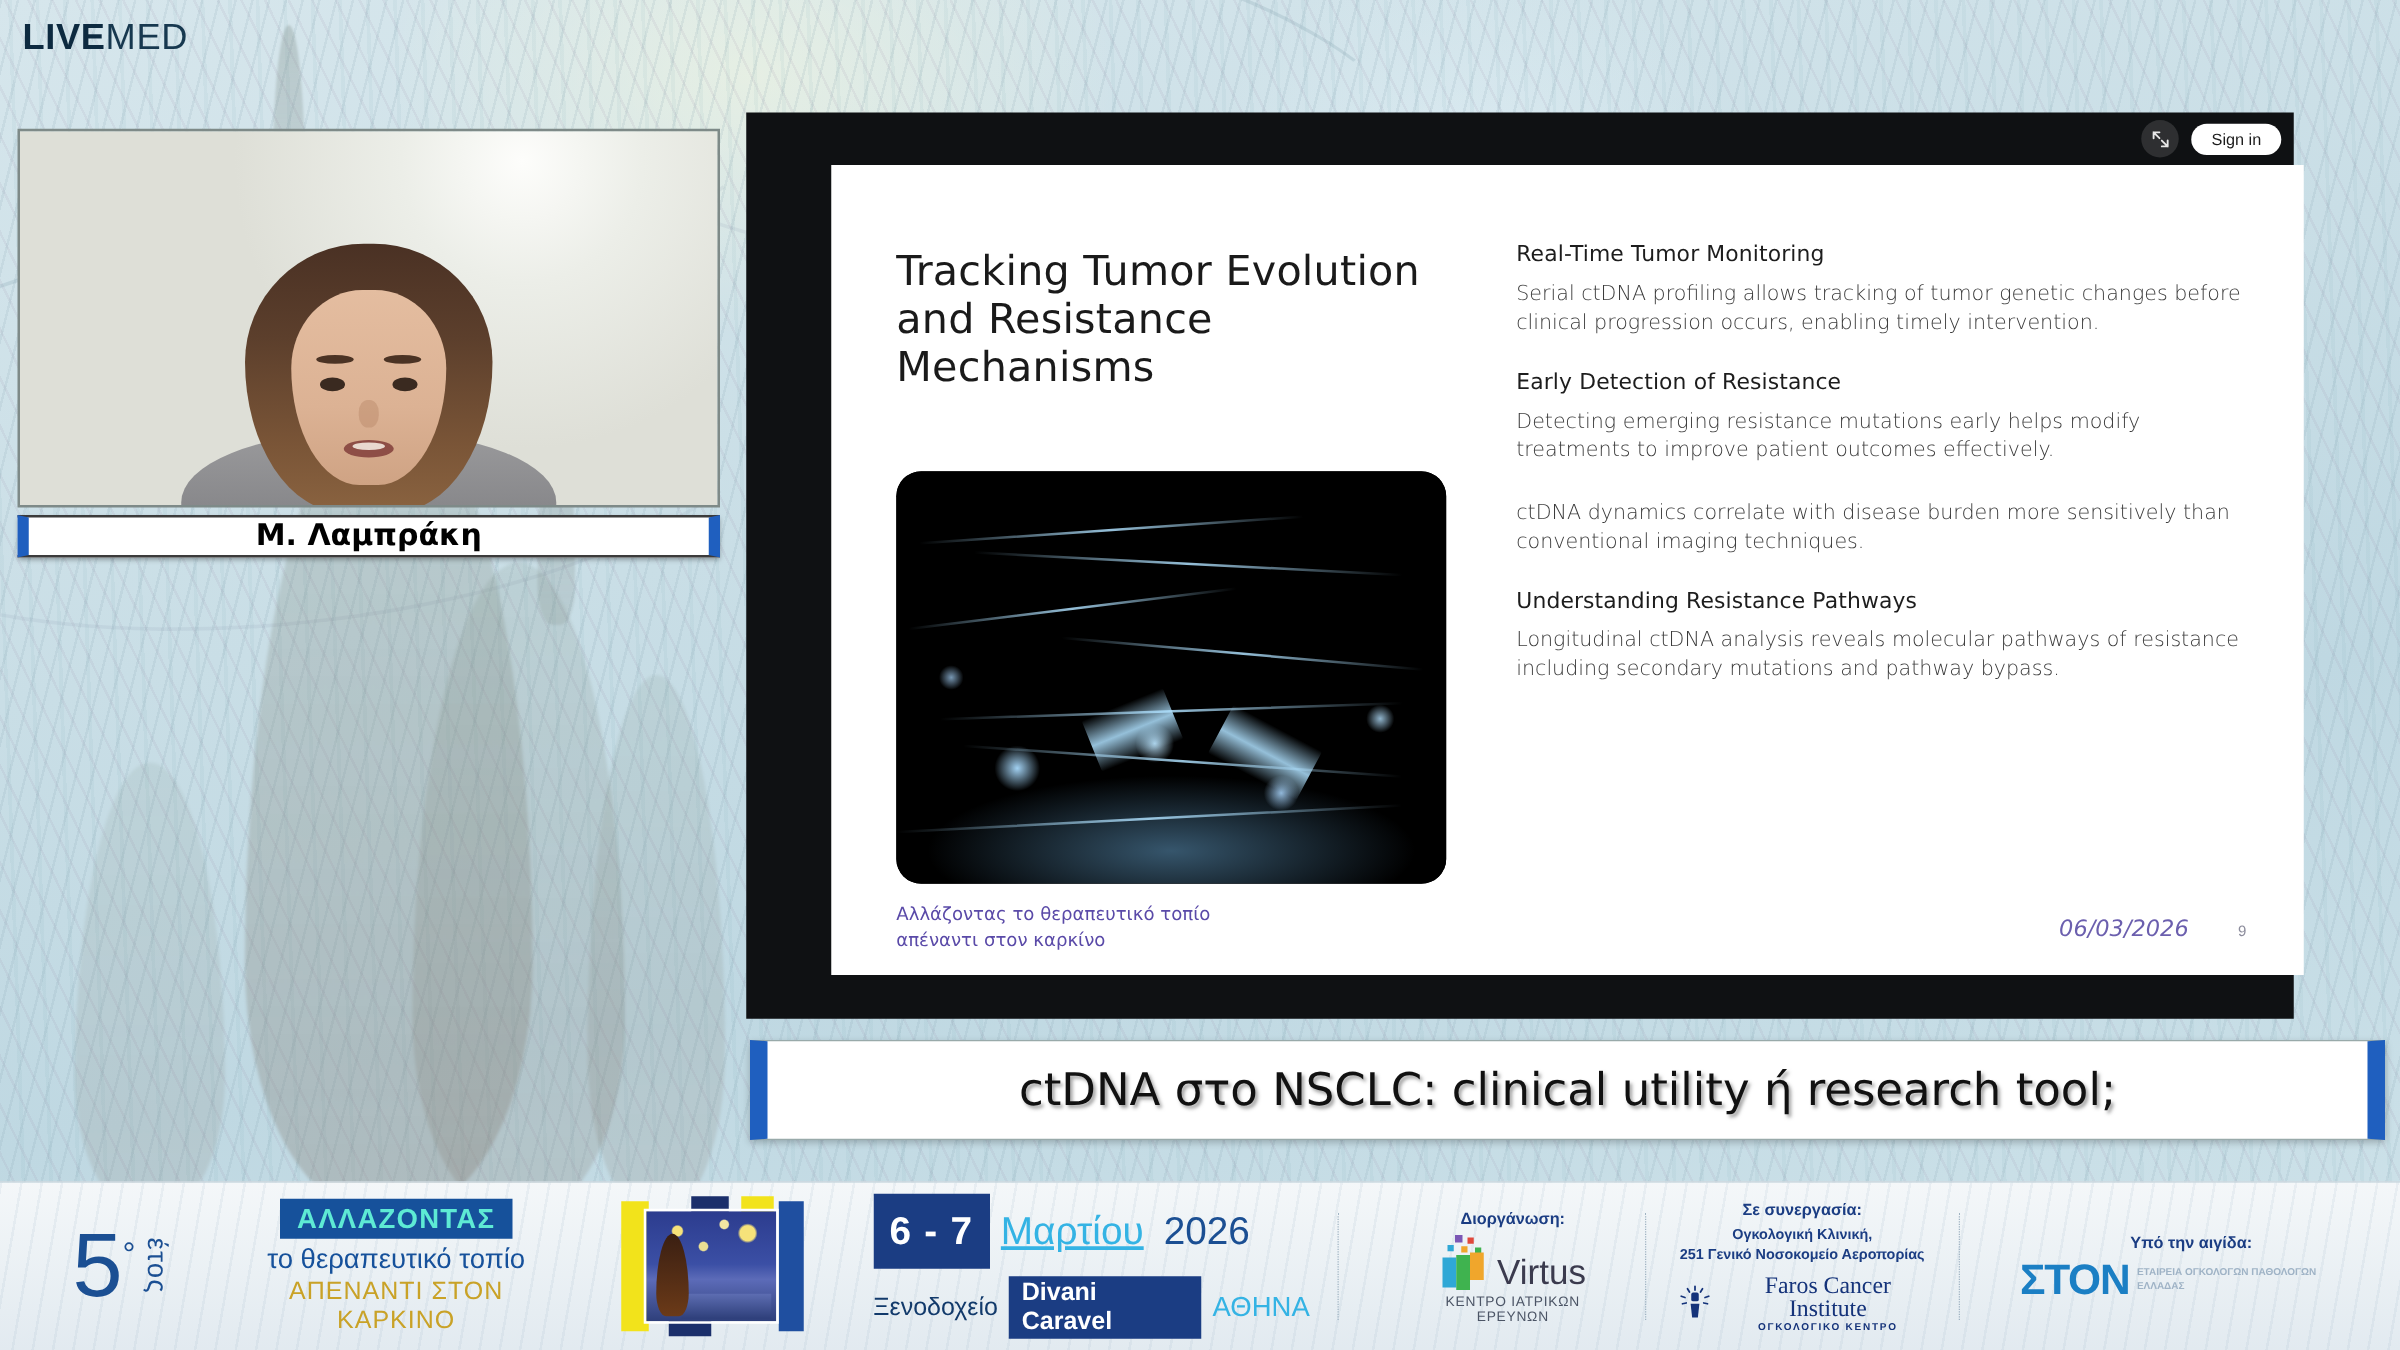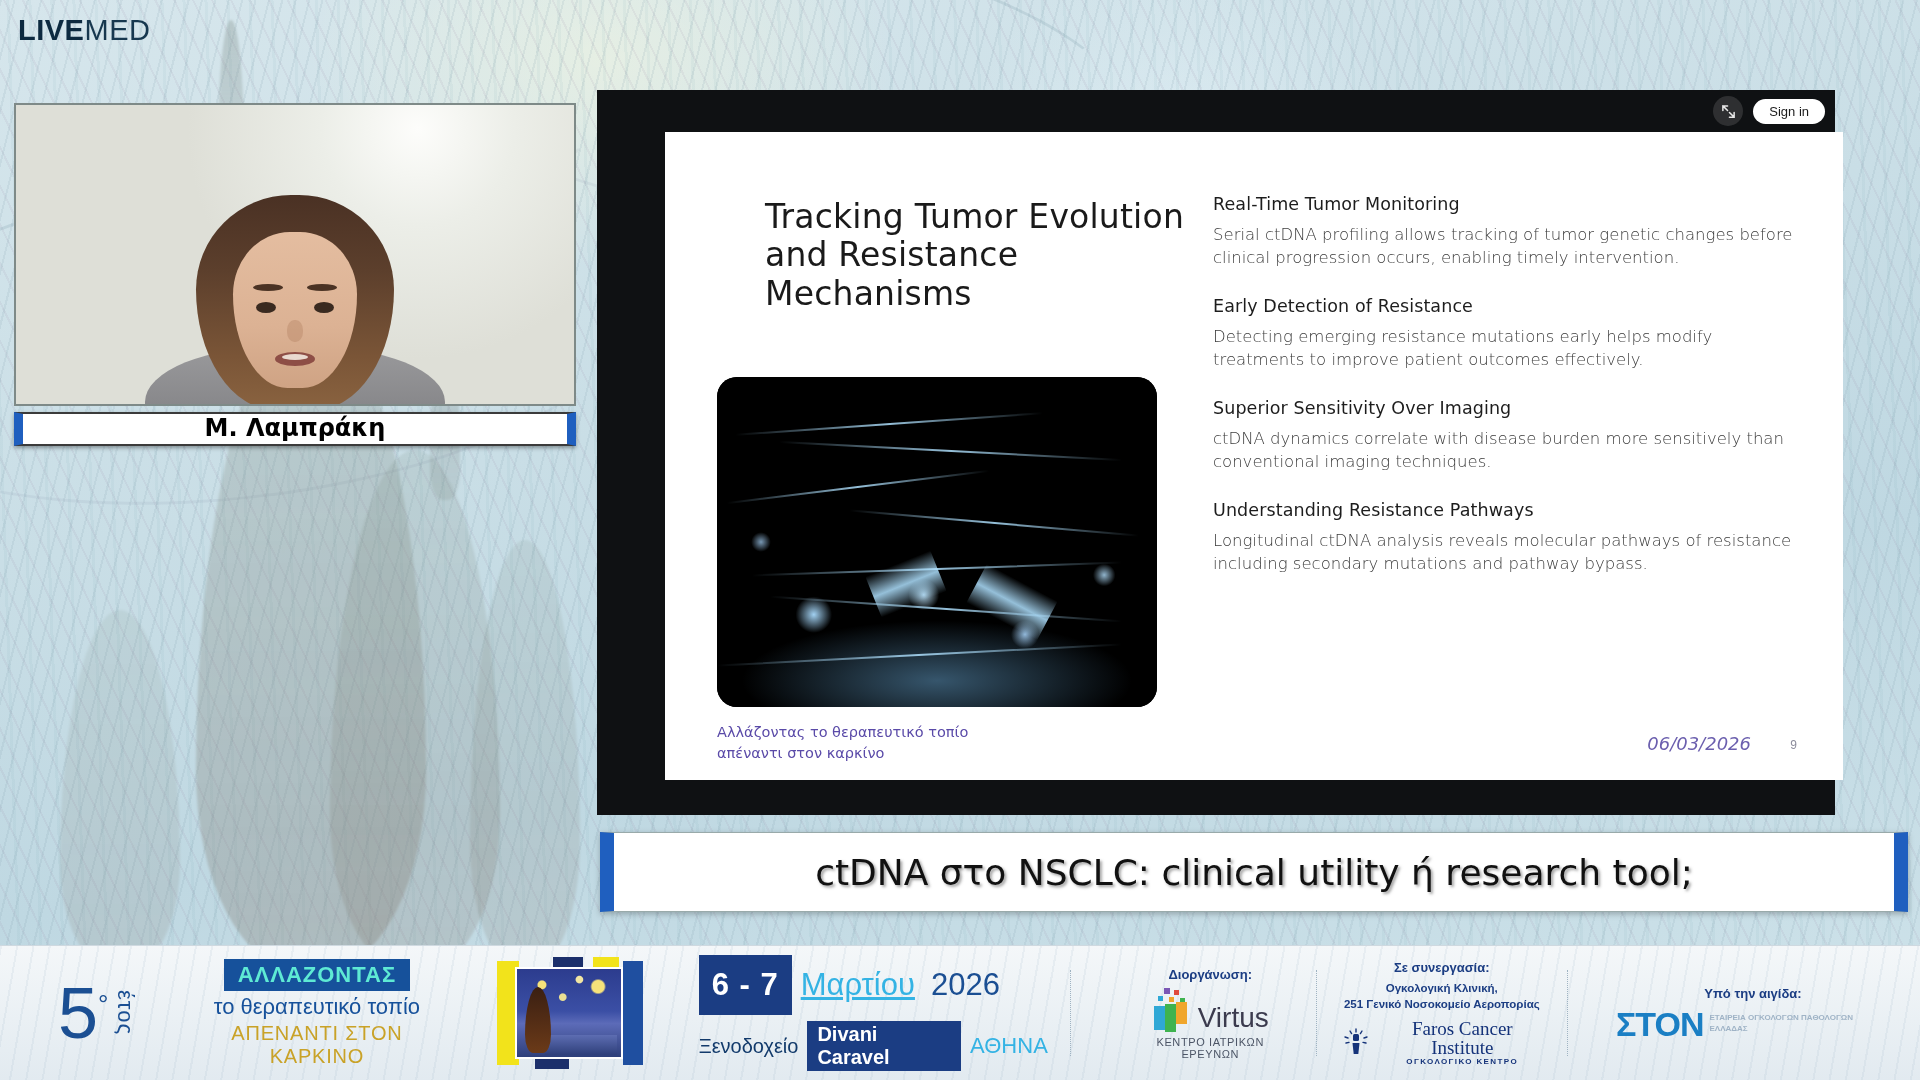--- a/index.html
+++ b/index.html
@@ -118,21 +118,21 @@
   #slide {
     position: absolute; left: 68px; top: 42px;
     width: 1178px; height: 648px; background: #fff;
   }
   #slide-inner { position: absolute; inset: 0; padding: 52px 48px 0 52px; }
 
   #slide-title {
     position: absolute; left: 52px; top: 66px; width: 440px;
     font-family: "DejaVu Sans", sans-serif;
     font-size: 33px; line-height: 1.16; font-weight: 400;
-    color: #1a1a1a; letter-spacing: .2px; margin-left: 48px;
+    color: #1a1a1a; letter-spacing: .2px;
   }
   #slide-image {
     position: absolute; left: 52px; top: 245px;
     width: 440px; height: 330px; border-radius: 20px;
     overflow: hidden; background: #000;
   }
   #slide-image .neuro {
     position: absolute; inset: 0;
     background:
       radial-gradient(circle 26px at 22% 72%, rgba(170,220,255,.95), rgba(90,170,230,0) 70%),
@@ -385,21 +385,20 @@
       <div id="slide-col">
         <div class="sec">
           <h3>Real-Time Tumor Monitoring</h3>
           <p>Serial ctDNA profiling allows tracking of tumor genetic changes before clinical progression occurs, enabling timely intervention.</p>
         </div>
         <div class="sec">
           <h3>Early Detection of Resistance</h3>
           <p>Detecting emerging resistance mutations early helps modify treatments to improve patient outcomes effectively.</p>
         </div>
         <div class="sec">
-          <h3>Superior Sensitivity Over Imaging</h3>
           <p>ctDNA dynamics correlate with disease burden more sensitively than conventional imaging techniques.</p>
         </div>
         <div class="sec">
           <h3>Understanding Resistance Pathways</h3>
           <p>Longitudinal ctDNA analysis reveals molecular pathways of resistance including secondary mutations and pathway bypass.</p>
         </div>
       </div>
 
       <div id="slide-date">06/03/2026</div>
       <div id="slide-pageno">9</div>

